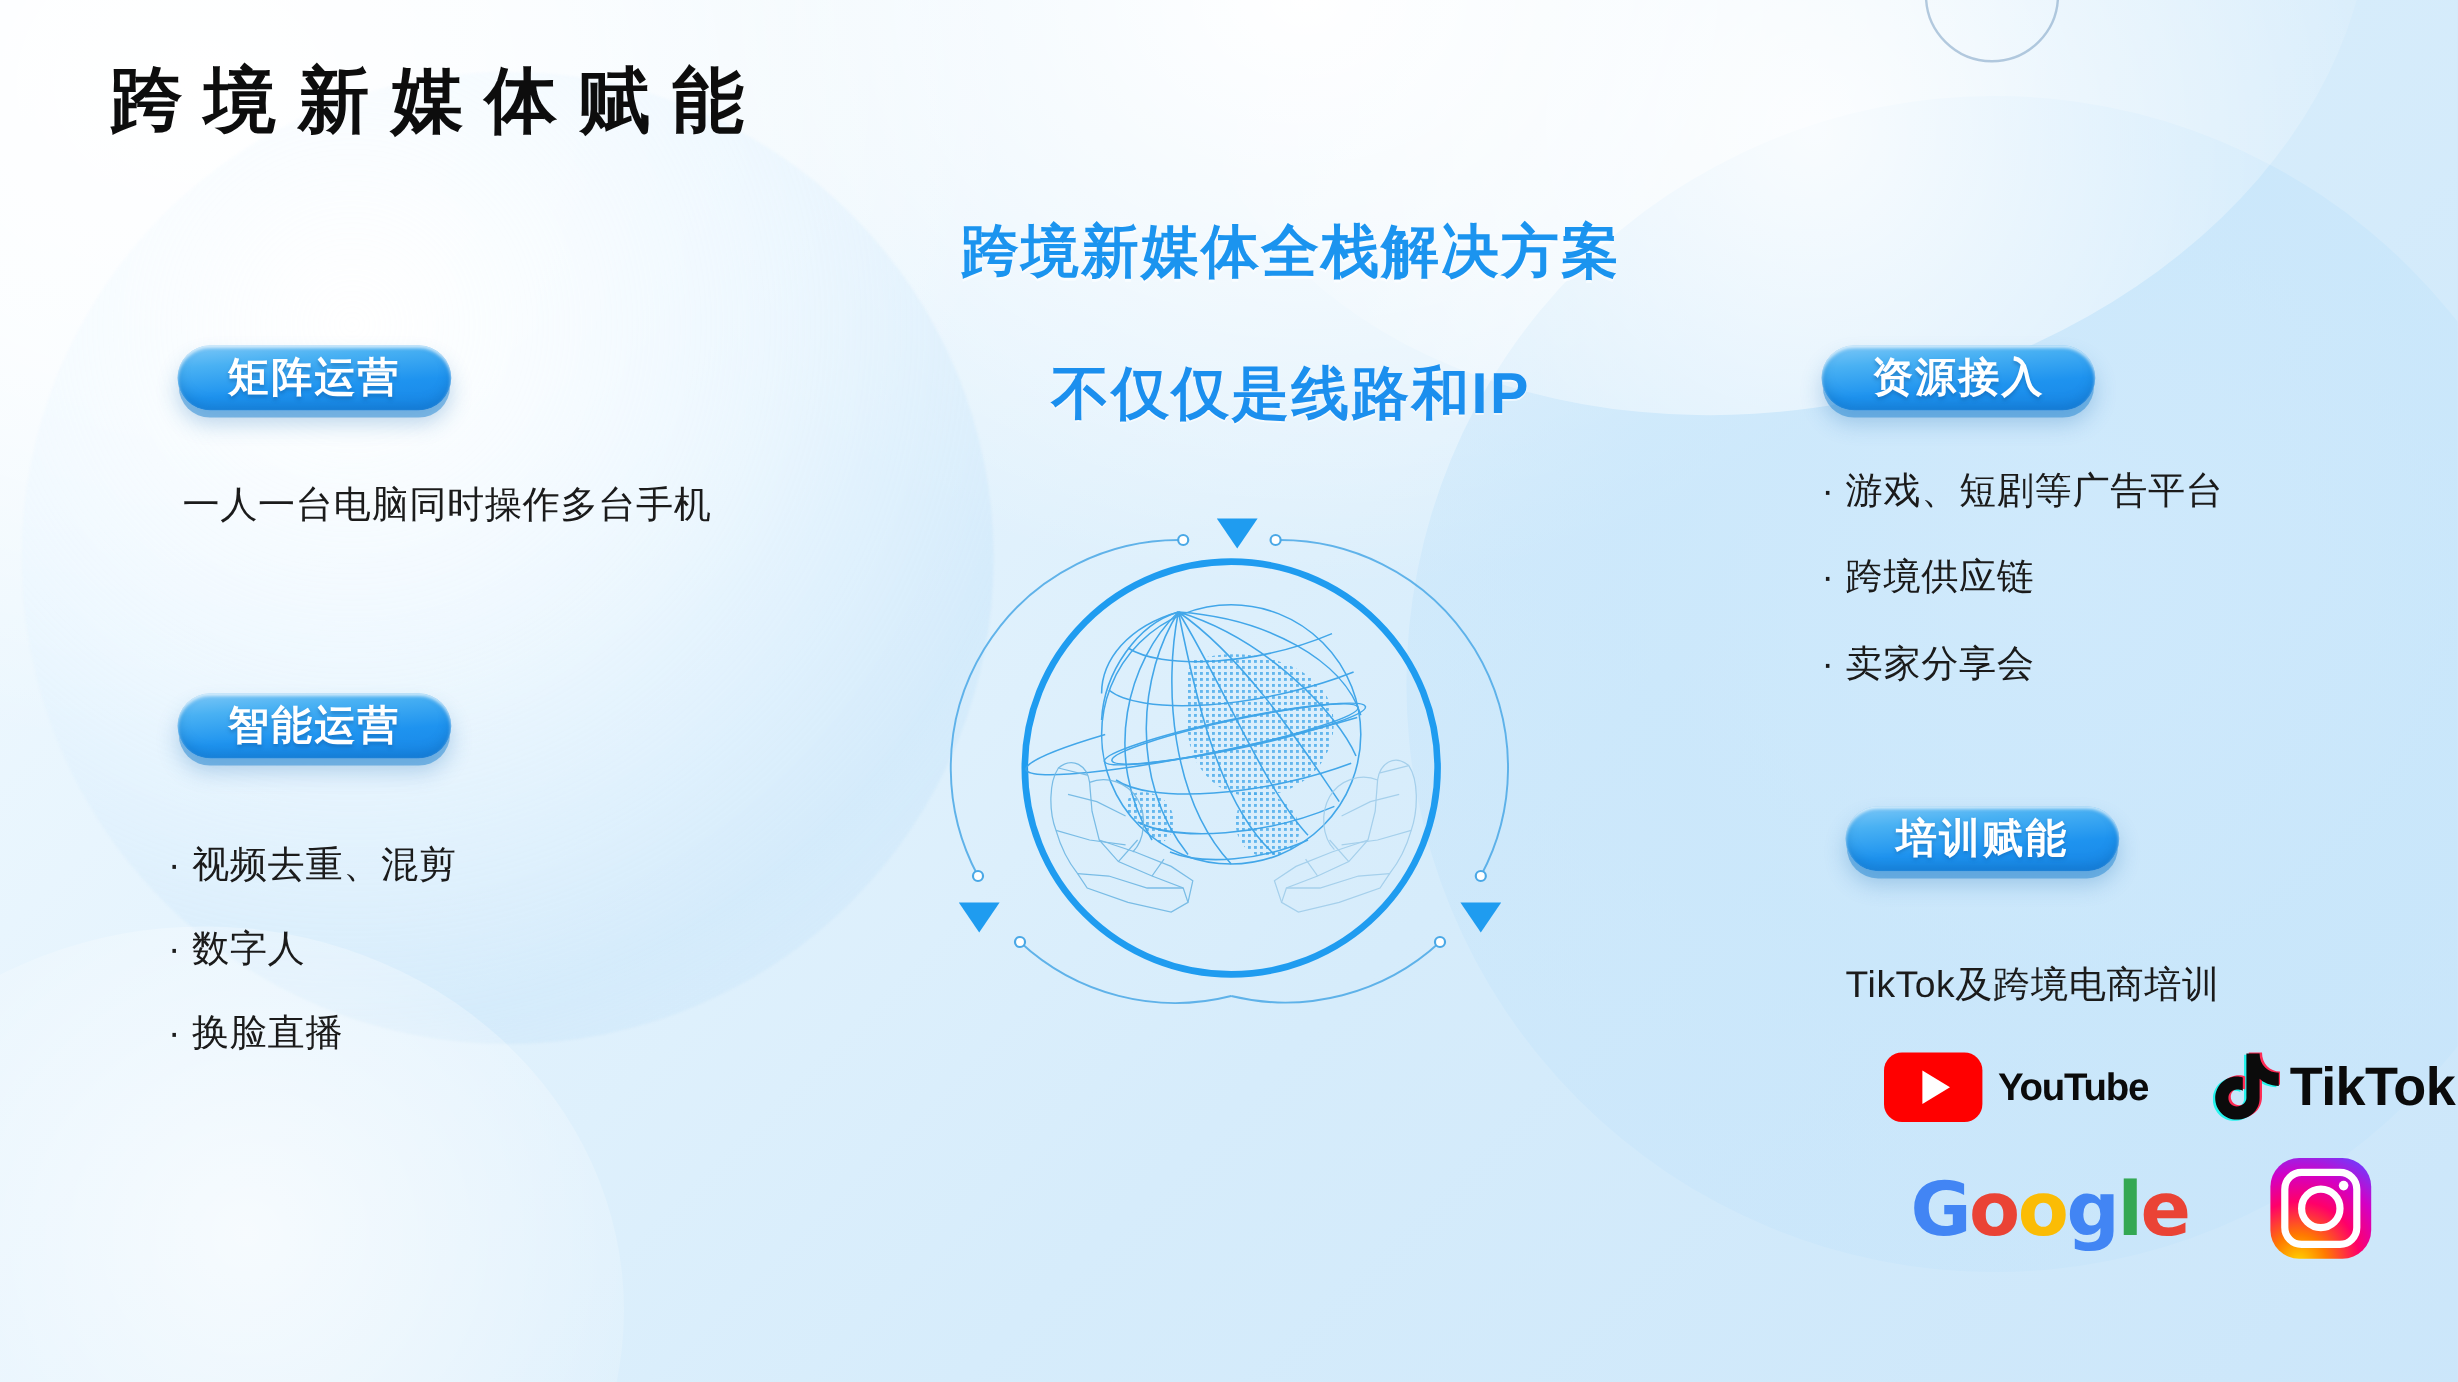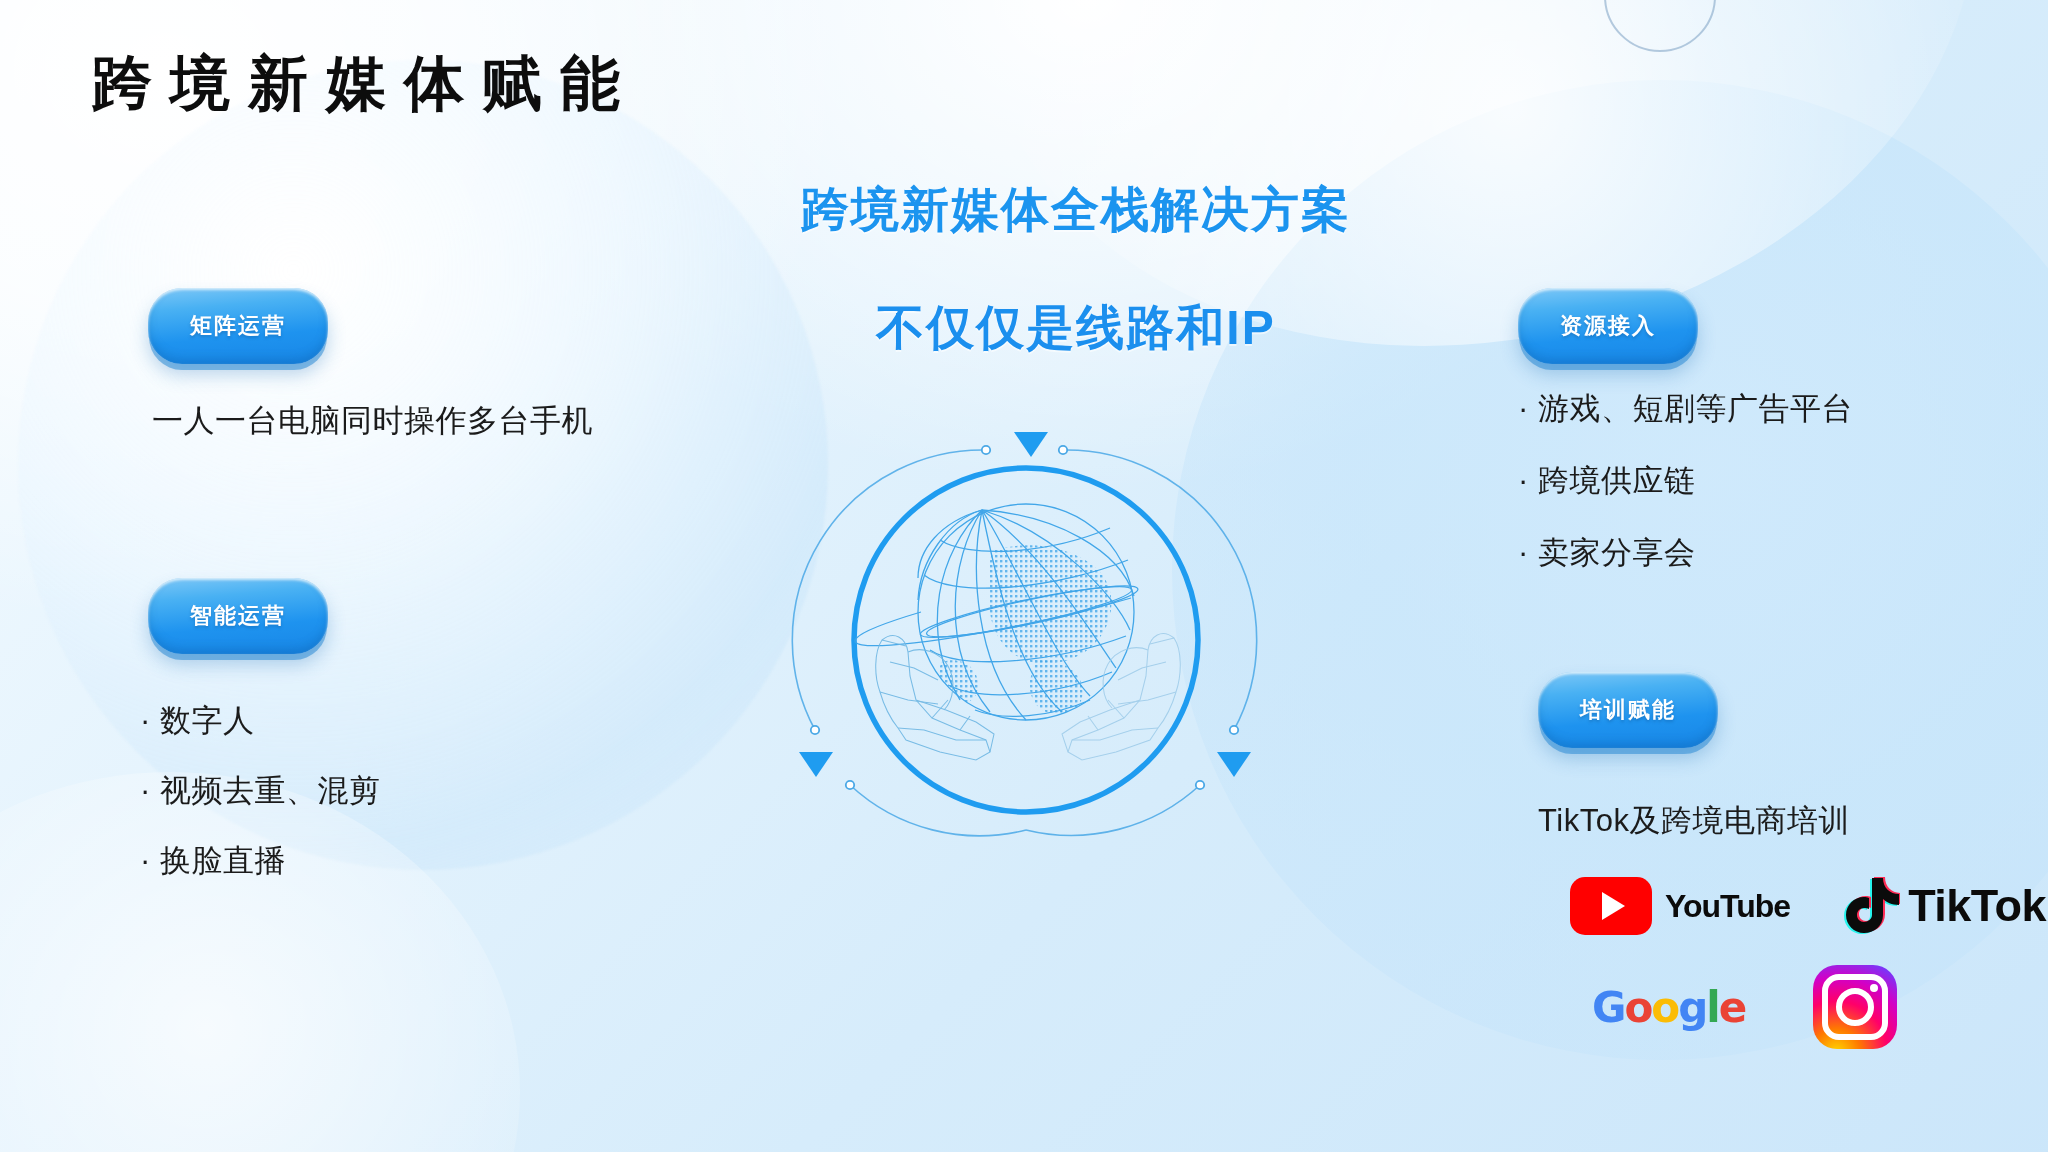--- a/index.html
+++ b/index.html
@@ -107,25 +107,25 @@
     letter-spacing: 2px;
     text-shadow: 0 2px 0 rgba(255,255,255,0.55);
   }
 
   
   .pill {
     position: absolute;
     display: inline-flex;
     align-items: center;
     justify-content: center;
-    height: 76px;
+    height: 54px;
     padding: 0 42px;
     border-radius: 34px;
     color: #ffffff;
-    font-size: 22px;
+    font-size: 34px;
     font-weight: 900;
     letter-spacing: 2px;
     white-space: nowrap;
     background: linear-gradient(175deg, #7ec8f7 0%, #49b1f3 26%, #1e93ef 62%, #1886e6 100%);
     box-shadow:
       0 7px 0 -1px rgba(46,140,214,0.55),
       0 11px 18px rgba(40,120,190,0.30),
       inset 0 2px 3px rgba(255,255,255,0.75),
       inset 0 -5px 10px rgba(10,90,160,0.30);
     text-shadow: 0 2px 3px rgba(18,92,160,0.45);
@@ -179,21 +179,21 @@
     border-left: 23px solid #ffffff;
     border-top: 14px solid transparent;
     border-bottom: 14px solid transparent;
     margin-left: 5px;
   }
   .yt-word { font-size: 32px; font-weight: 900; color: #0b0b0b; letter-spacing: -1px; }
 
   .tt-logo { display: flex; align-items: center; }
   .tt-word { font-size: 45px; font-weight: 900; color: #0b0b0b; letter-spacing: -0.5px; margin-left: 8px; }
 
-  .g-logo { font-size: 42px; font-weight: 700; letter-spacing: -2px; font-family: "DejaVu Sans", "Liberation Sans", sans-serif; }
+  .g-logo { font-size: 62px; font-weight: 700; letter-spacing: -2px; font-family: "DejaVu Sans", "Liberation Sans", sans-serif; }
   .g-logo span { display: inline-block; }
 
   .ig-logo {
     width: 84px;
     height: 84px;
     border-radius: 24px;
     background:
       radial-gradient(circle at 28% 104%, #ffd600 0%, #ff7a00 22%, #ff0069 48%, #d300c5 70%, #7638fa 92%);
     display: flex;
     align-items: center;
@@ -247,24 +247,24 @@
   </div>
 
   <div class="pill" style="left:148px; top:288px;">矩阵运营</div>
 
   <div class="para" style="left:152px; top:400px;">一人一台电脑同时操作多台手机</div>
 
   <div class="pill" style="left:148px; top:578px;">智能运营</div>
 
   <ul class="bullet-list" style="left:140px; top:700px;">
     <li style="margin-bottom:28px;">
+      <span class="dot">·</span><span>视频去重、混剪</span>
+    </li>
+    <li style="margin-bottom:28px;">
       <span class="dot">·</span><span>数字人</span>
-    </li>
-    <li style="margin-bottom:28px;">
-      <span class="dot">·</span><span>视频去重、混剪</span>
     </li>
     <li style="margin-bottom:28px;">
       <span class="dot">·</span><span>换脸直播</span>
     </li>
   </ul>
 
   <div class="globe-wrap">
     <svg width="470" height="470" viewBox="0 0 470 470">
       <defs>
         <pattern id="landdots" width="5" height="5" patternUnits="userSpaceOnUse">

